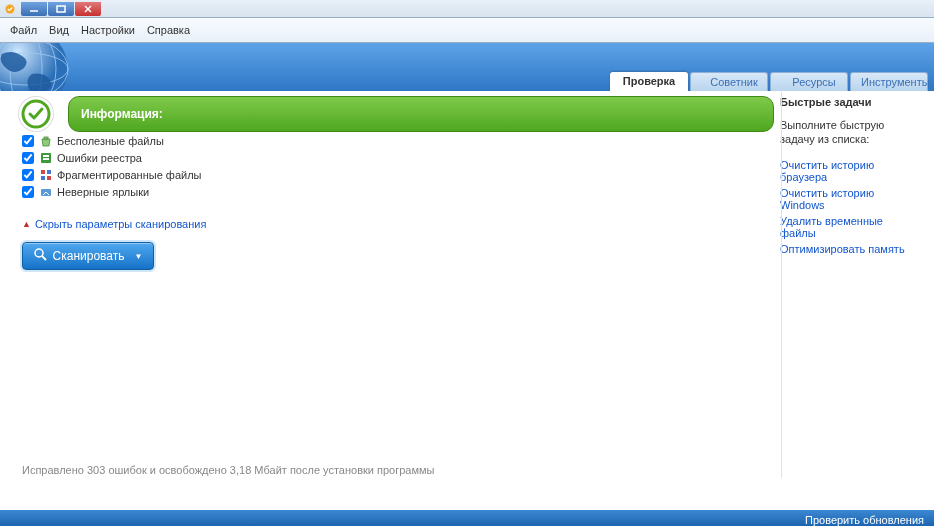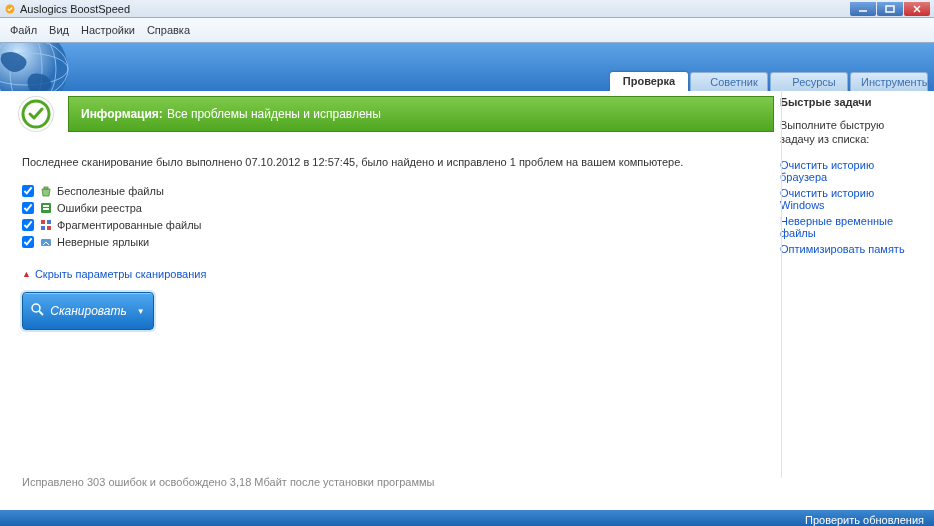--- a/index.html
+++ b/index.html
@@ -25,60 +25,59 @@
 .tabs { position:absolute; right:6px; bottom:0; display:flex; gap:2px; }
 .tab { height:19px; width:78px; text-align:center; line-height:19px; font-size:11px; border-radius:3px 3px 0 0; cursor:pointer; }
 .tab.active { background:#fff; color:#333; font-weight:bold; box-shadow:0 -1px 2px rgba(0,0,0,0.2);}
 .tab.inactive { background:linear-gradient(#d7e8f8,#b9d4ed); color:#3b6fb5; border:1px solid #8fb0d6; border-bottom:none;padding-left:10px;}
 
 
 .content { position:absolute; top:82px; bottom:30px; left:0; right:0; padding:14px 18px 10px 18px; display:flex; }
 .main { flex:1; }
 .sidebar { width:136px; margin-left:6px; }
 
-.info-bar { background:linear-gradient(#7fc94a,#4fa720); height:36px; border-radius:0; display:flex; align-items:center; color:#fff; font-size:12px; padding-left:12px; border:1px solid #3f8917; position:relative;}
+.info-bar { background:linear-gradient(#7fc94a,#4fa720); height:36px; border-radius:11px; display:flex; align-items:center; color:#fff; font-size:12px; padding-left:12px; border:1px solid #3f8917; position:relative;}
 .info-bar .info-title{ font-weight:bold; margin-right:4px;}
 .check-circle{ width:36px;height:36px; margin-right:8px; flex:0 0 36px; background:#fff; border-radius:50%; display:flex;align-items:center;justify-content:center; position:absolute; left:-44px; top:-2px; box-shadow:0 0 0 1px #ddd inset;}
 .info-wrap{ display:flex; align-items:center; margin-left:50px; position:relative;}
 .info-wrap .check-circle{ left:-50px; top:50%; transform:translateY(-50%);}
 
 .scan-text{ margin:24px 0 14px 4px; color:#333; font-size:11px; }
 
 .check-list{ margin-left:4px; }
 .check-row{ display:flex; align-items:center; height:17px; font-size:11px; color:#333;}
 .check-row input{ margin-right:6px; width:12px;height:12px;}
 .mini-icon{ width:12px;height:12px;margin-right:5px; display:inline-block;}
 
 .hide-params{ margin:18px 0 12px 4px; display:flex; align-items:center; color:#1155cc; font-size:11px; cursor:pointer;}
 .hide-params .arrow{ color:#c73030; margin-right:4px; font-size:9px;}
 
-.scan-btn{ margin-left:4px; width:132px; height:38px; background:linear-gradient(#4fa8ef,#1572c8); border:1px solid #0f5fa5; border-radius:4px; color:#fff; font-size:12px; display:flex; align-items:center; justify-content:center; cursor:pointer; box-shadow:inset 0 1px 0 rgba(255,255,255,0.4), 0 0 0 2px #cfe5f8;font-style:italic;}
+.scan-btn{ margin-left:4px; width:132px; height:28px; background:linear-gradient(#4fa8ef,#1572c8); border:1px solid #0f5fa5; border-radius:4px; color:#fff; font-size:12px; display:flex; align-items:center; justify-content:center; cursor:pointer; box-shadow:inset 0 1px 0 rgba(255,255,255,0.4), 0 0 0 2px #cfe5f8;}
 .scan-btn .mag{ margin-right:6px;}
 .scan-btn .dd{ margin-left:10px; font-size:8px;}
 
 .sidebar h4{ font-size:11px; font-weight:bold; color:#333; margin-bottom:10px;}
 .sidebar .sub{ font-size:11px; color:#333; margin-bottom:12px; line-height:1.3;}
 .sidebar a{ display:block; color:#1155cc; text-decoration:none; font-size:11px; margin-bottom:4px; cursor:pointer;}
 
-.footer-note{ position:absolute; bottom:38px; left:22px; font-size:11px; color:#888;}
+.footer-note{ position:absolute; bottom:50px; left:22px; font-size:11px; color:#888;}
 .statusbar{ position:absolute; bottom:0; left:0; right:0; height:16px; background:linear-gradient(#3c88d2,#1d64af); color:#fff; font-size:11px; display:flex; justify-content:flex-end; align-items:flex-start; padding:4px 10px;}
 .statusbar .link{ cursor:pointer;}
 .divider{ position:absolute; right:152px; top:90px; bottom:48px; width:1px; background:#e2e2e2;}
 </style>
 </head>
 <body>
 
 <div class="titlebar">
   <span class="app-icon">
     <svg viewBox="0 0 16 16">
         <circle cx="8" cy="8" r="6" fill="#f5a623"></circle>
         <path d="M5 8l2 2 4-4" stroke="#fff" stroke-width="1.5" fill="none"></path>
       </svg>
   </span>
-  <span class="title">Auslogics BoostSpeed</span>
   <div class="win-controls">
     <div class="win-btn win-min">
         <svg viewBox="0 0 10 8">
           <line x1="1" y1="6" x2="9" y2="6"></line>
         </svg>
       </div>
     <div class="win-btn win-max">
         <svg viewBox="0 0 10 8">
           <rect x="1" y="1" width="8" height="6"></rect>
         </svg>
@@ -128,25 +127,23 @@
   <div class="main">
     <div class="info-wrap">
       <div class="check-circle">
         <svg width="30" height="30" viewBox="0 0 30 30">
             <circle cx="15" cy="15" r="13" fill="none" stroke="#4fa720" stroke-width="3"></circle>
             <path d="M9 15l4 4 8-9" fill="none" stroke="#4fa720" stroke-width="3" stroke-linecap="round" stroke-linejoin="round"></path>
           </svg>
       </div>
       <div class="info-bar" style="flex:1;">
         <span class="info-title">Информация:</span>
-        <span>Все проблемы найдены и исправлены</span>
-      </div>
-    </div>
-
-    <div class="scan-text">Последнее сканирование было выполнено 07.10.2012 в 12:57:45, было найдено и исправлено 1 проблем на вашем компьютере.</div>
+      </div>
+    </div>
+
 
     <div class="check-list">
       <div class="check-row">
         <input type="checkbox" checked="" style="">
         <span class="mini-icon"><svg viewBox="0 0 12 12">
               <path d="M2 4h8l-1 7H3z" fill="#8fc97a" stroke="#4a8a3a" stroke-width="0.8"></path>
               <rect x="4" y="2" width="4" height="2" fill="#8fc97a" stroke="#4a8a3a" stroke-width="0.8"></rect>
             </svg></span>
         <span>Бесполезные файлы</span>
       </div>
@@ -192,21 +189,21 @@
       <span>Сканировать</span>
       <span class="dd">▼</span>
     </div>
   </div>
 
   <div class="sidebar">
     <h4>Быстрые задачи</h4>
     <div class="sub">Выполните быструю задачу из списка:</div>
     <a>Очистить историю браузера</a>
     <a>Очистить историю Windows</a>
-    <a>Неверные временные файлы</a>
+    <a>Удалить временные файлы</a>
     <a>Оптимизировать память</a>
   </div>
 </div>
 
 <div class="divider"></div>
 
 <div class="footer-note">Исправлено 303 ошибок и освобождено 3,18 Мбайт после установки программы</div>
 
 <div class="statusbar">
   <span class="link">Проверить обновления</span>

